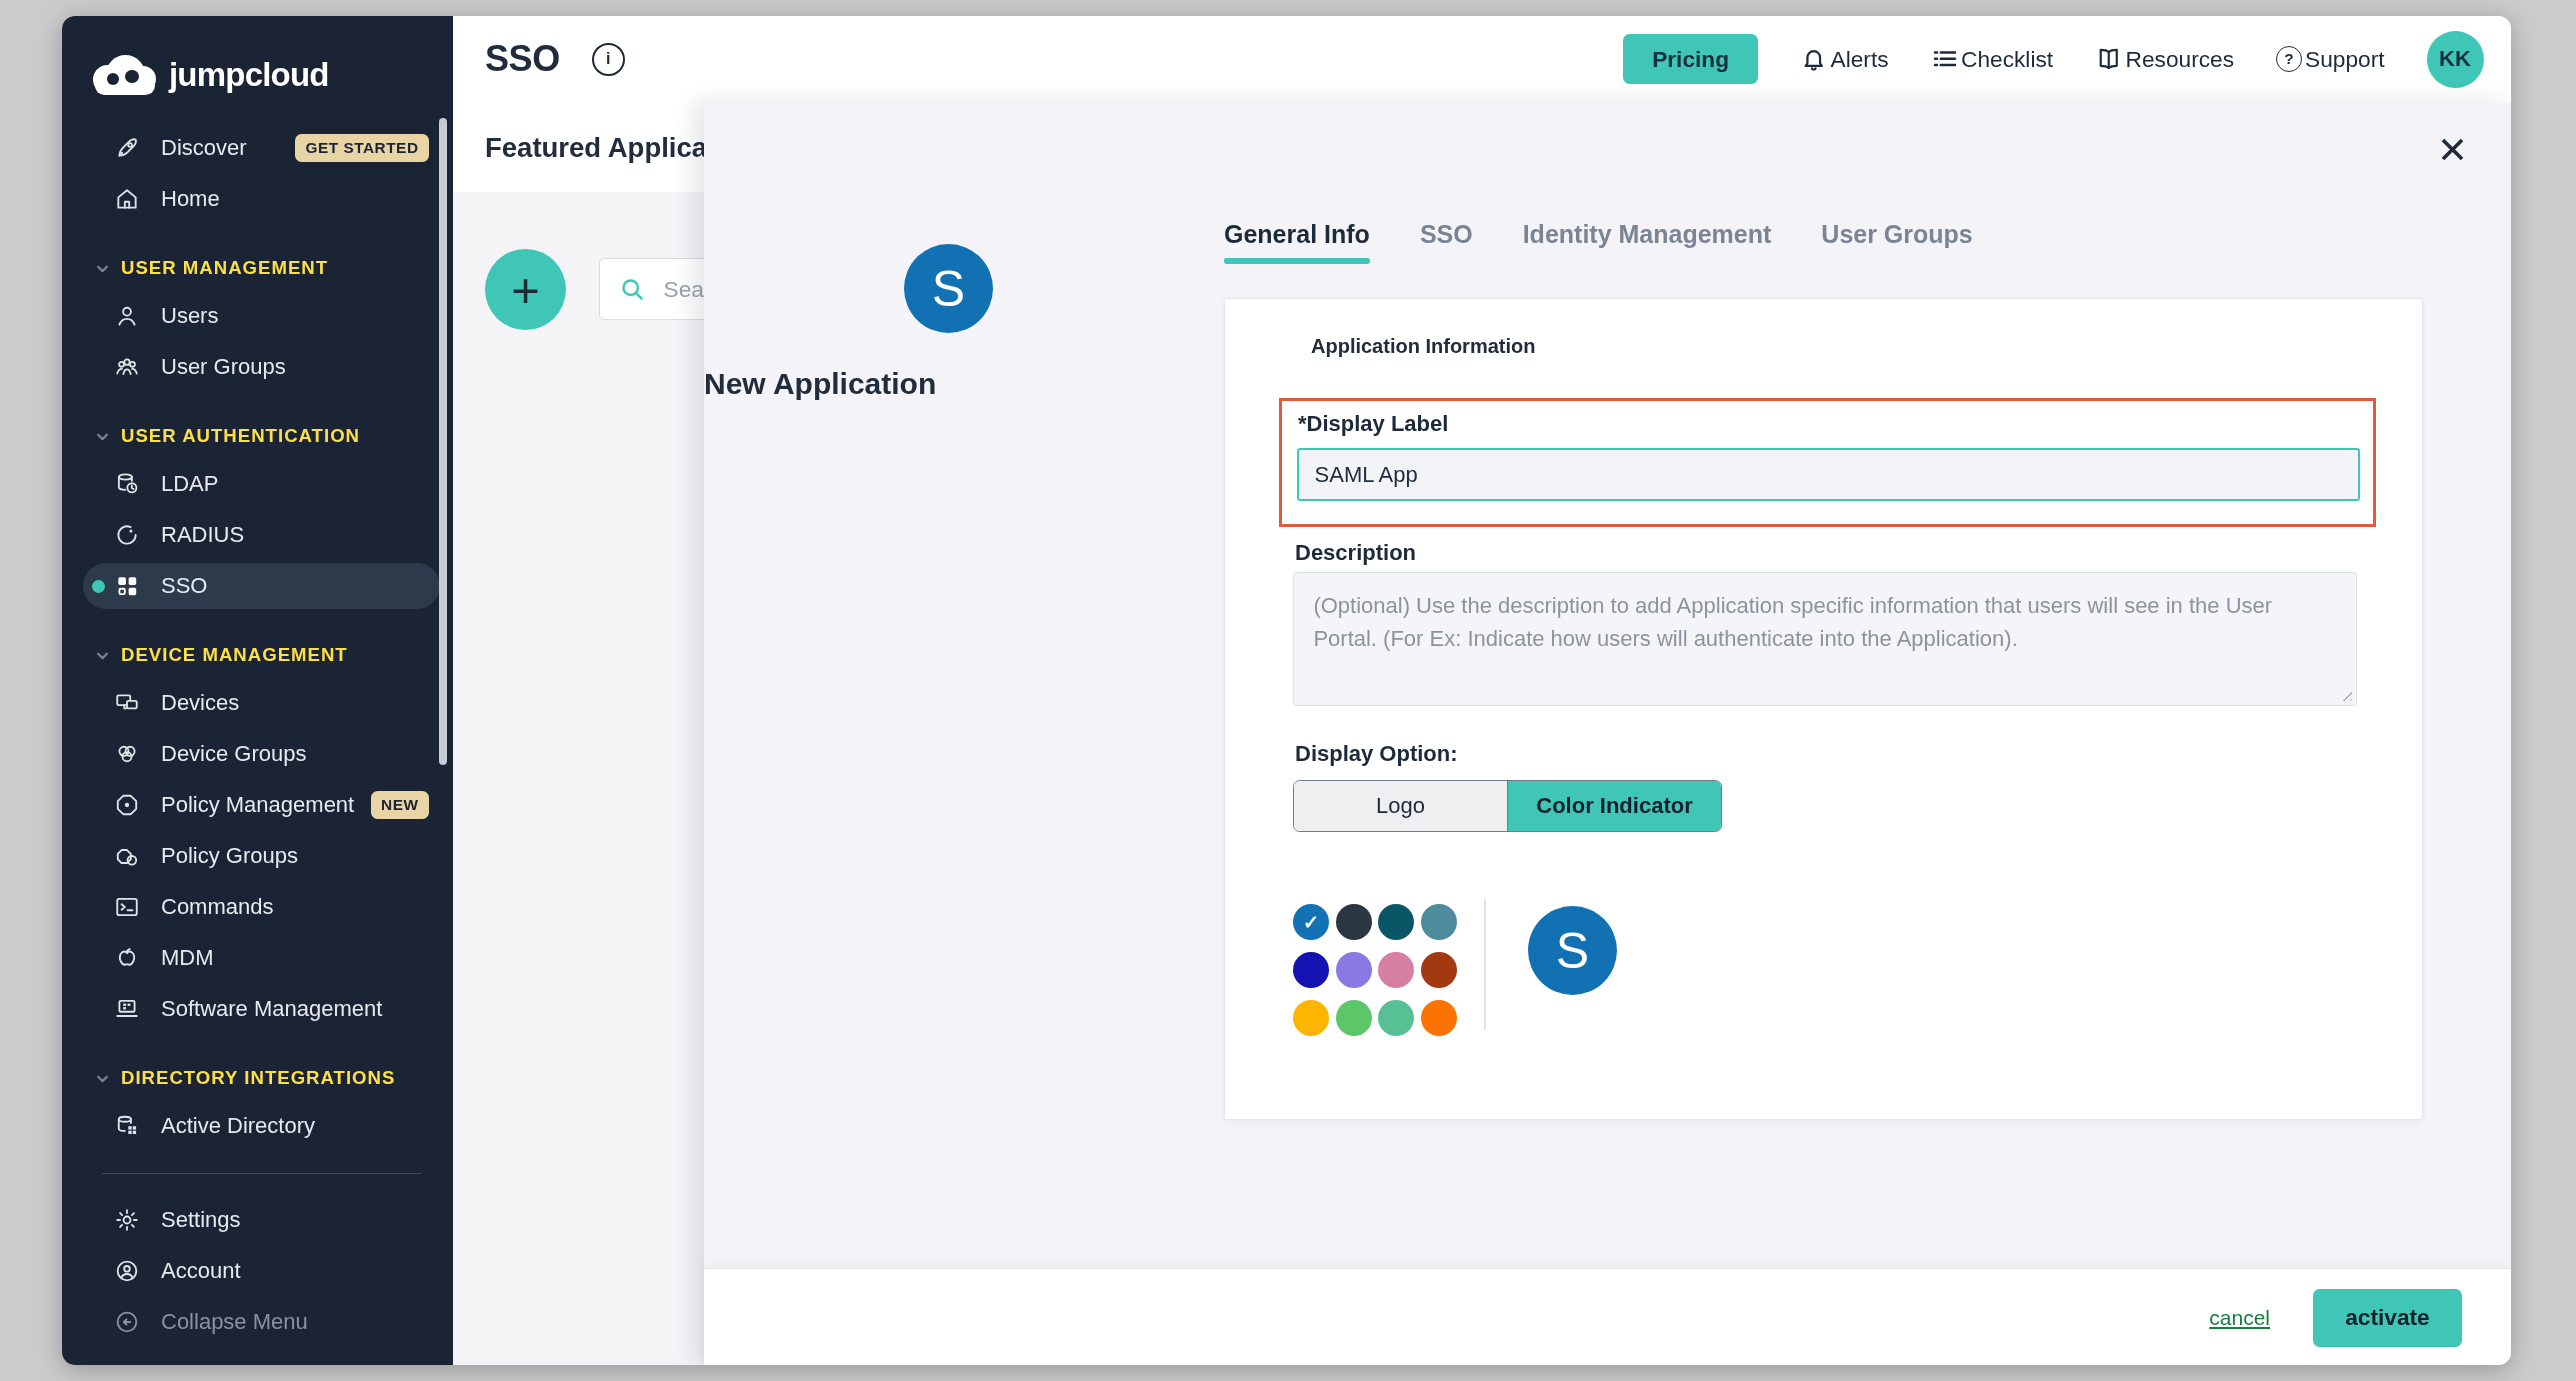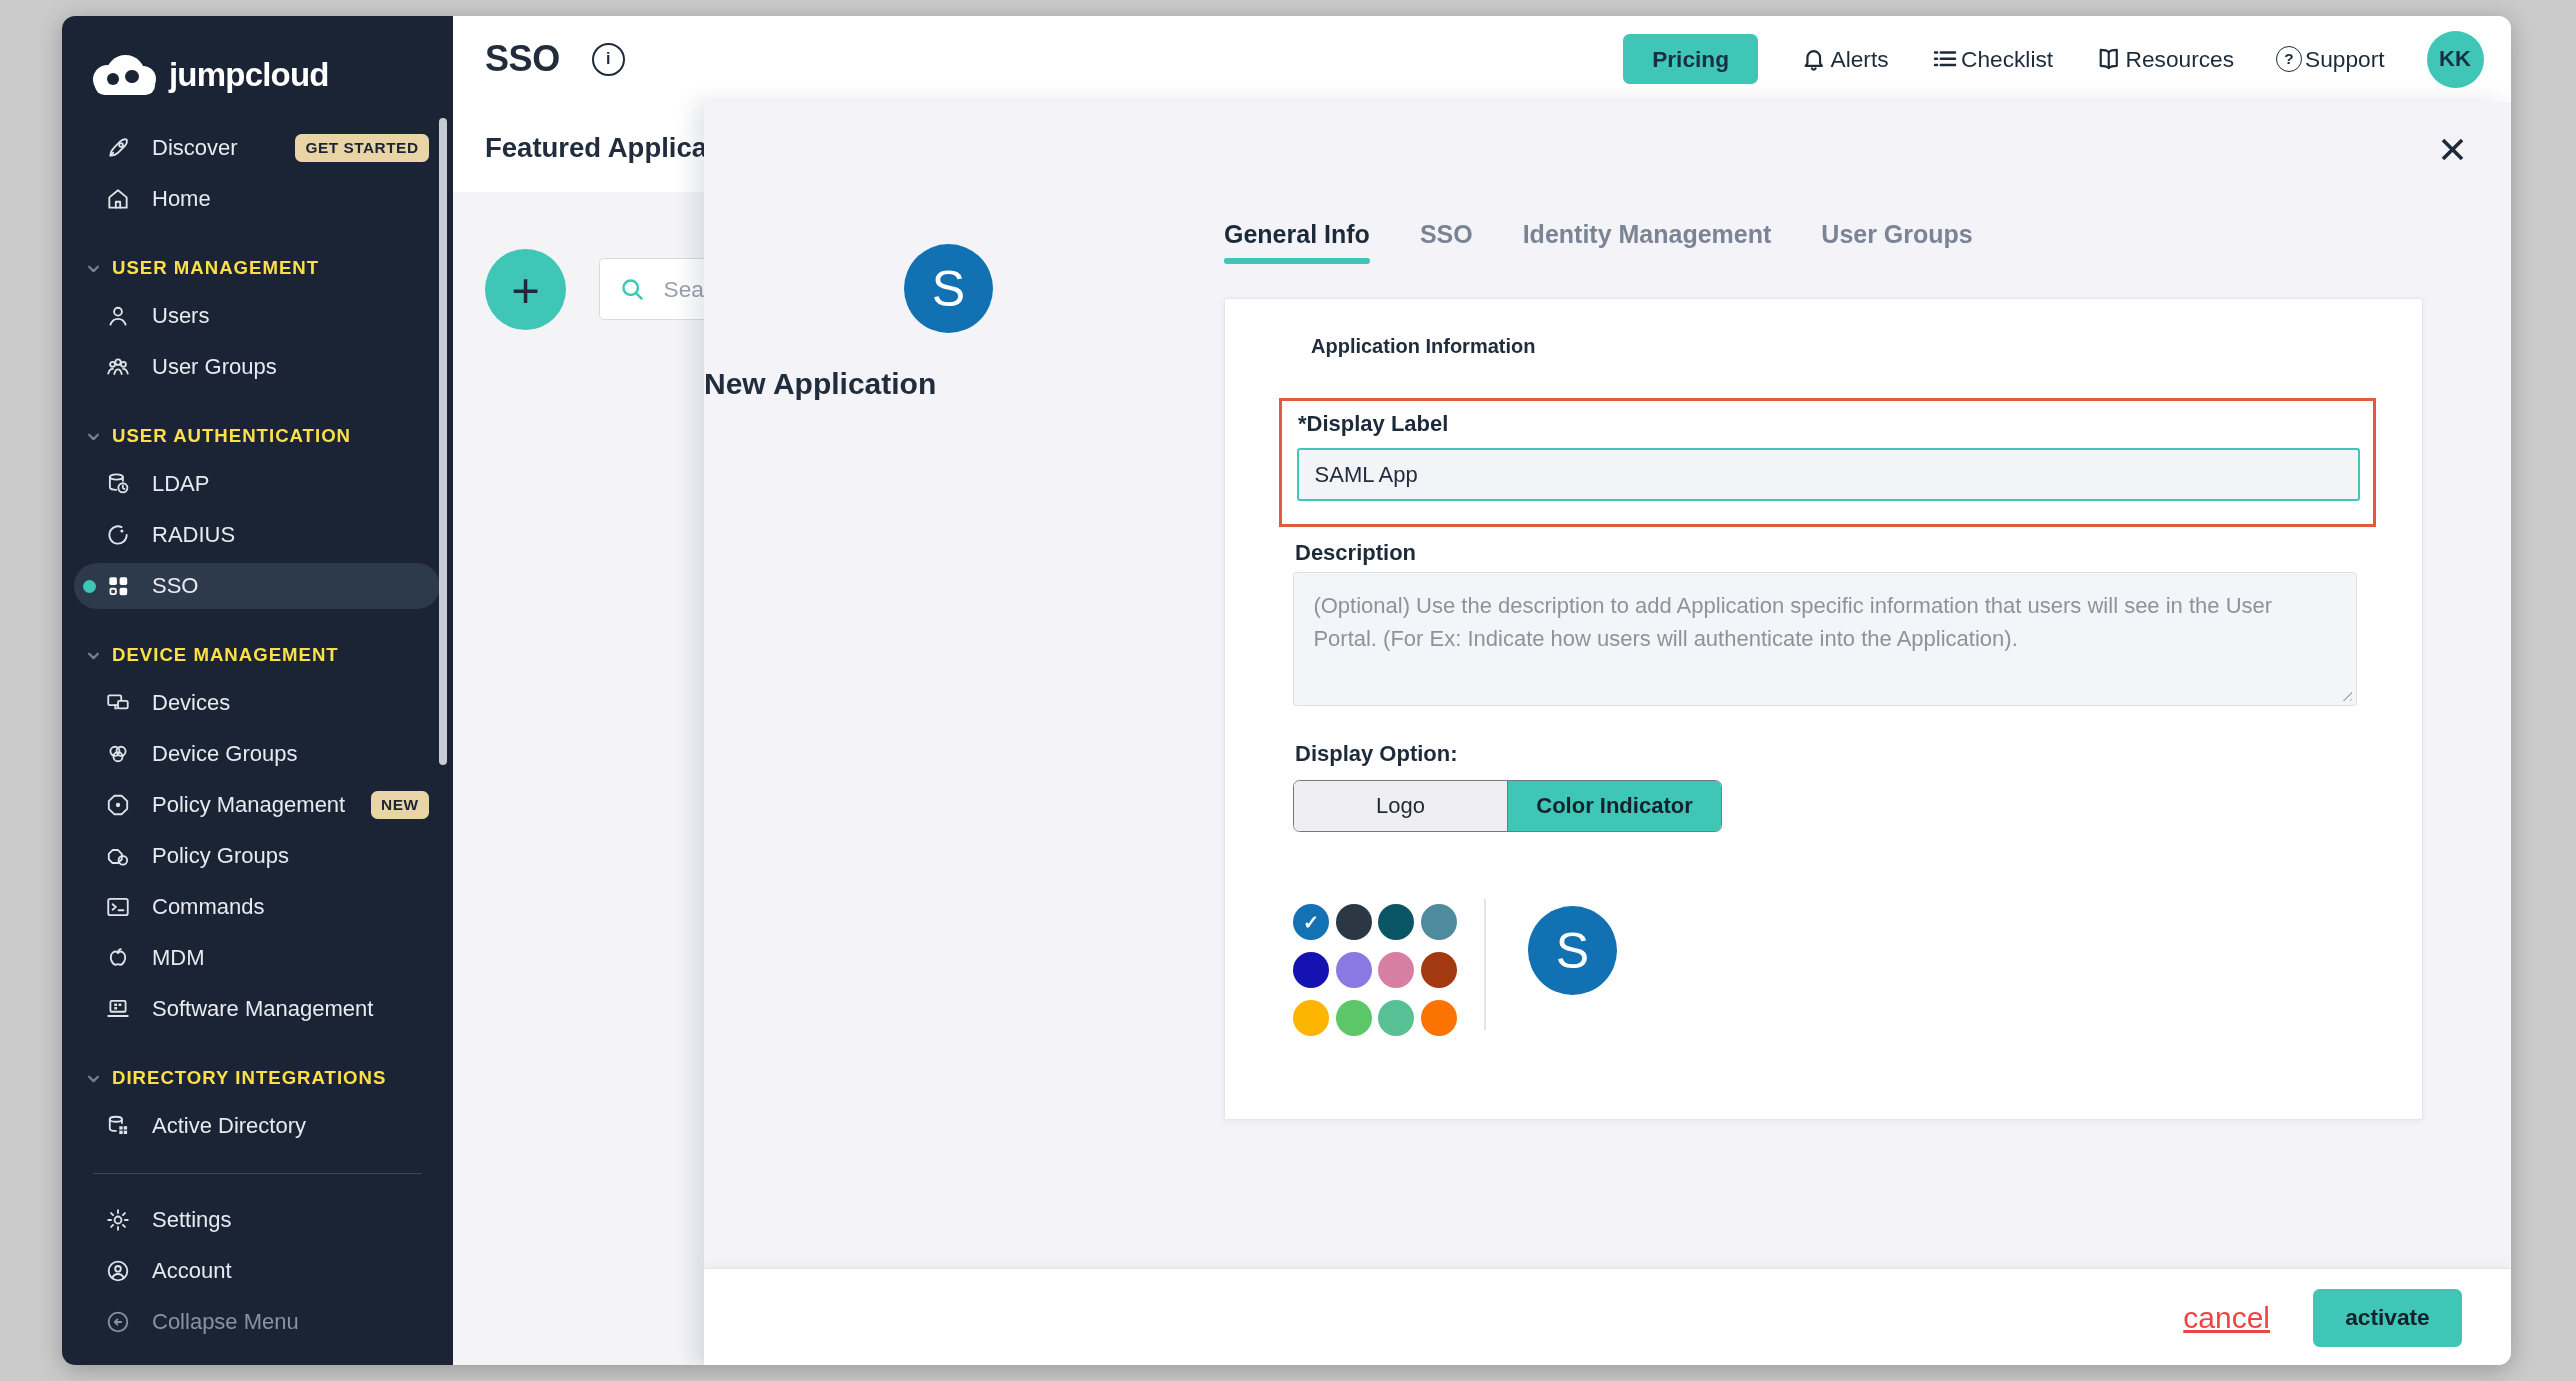--- a/index.html
+++ b/index.html
@@ -11,21 +11,21 @@
   .logo{display:flex;align-items:center;gap:13px;padding:39px 0 0 31px;}
   .cloud{position:relative;width:63px;height:40px;}
   .cloud i{position:absolute;background:#fff;border-radius:50%;}
   .cloud .c1{width:29px;height:29px;left:0;top:9.7px;}
   .cloud .c2{width:39px;height:39px;left:13px;top:0;}
   .cloud .c3{width:26px;height:26px;left:37px;top:11.3px;}
   .cloud .base{width:60px;height:19.4px;left:1.6px;top:21px;border-radius:9.7px;}
   .cloud .h1{width:12px;height:12px;left:13.8px;top:18px;background:#1b2434;}
   .cloud .h2{width:13.8px;height:13.8px;left:32px;top:14.6px;background:#1b2434;}
   .logo-text{color:#fff;font-size:33px;font-weight:700;letter-spacing:-0.8px;}
-  .nav{margin-top:27.5px;}
+  .nav{margin-top:27.5px;margin-left:9px;}
   .nav-item{position:relative;display:flex;align-items:center;height:51px;padding:0 24px 0 43px;font-size:22px;color:#e7ebf1;cursor:pointer;}
   .nav-item .nicon{width:26px;height:26px;margin-right:21px;color:#dfe4ea;display:inline-flex;z-index:1;}
   .nav-item .nlabel{z-index:1;}
   .nav-item.dim{color:#8793a3;}
   .nav-item.dim .nicon{color:#8793a3;}
   .nav-item.active::before{content:"";position:absolute;left:12px;right:13px;top:2.4px;bottom:2.4px;background:#2c3a4b;border-radius:24px;}
   .nav-item.active::after{content:"";position:absolute;left:21px;top:50%;margin-top:-6.5px;width:13px;height:13px;border-radius:50%;background:#3fc6b7;}
   .nav-section{display:flex;align-items:center;height:45px;margin-top:21px;padding-left:21px;font-size:18.6px;font-weight:700;letter-spacing:1px;color:#fde047;cursor:pointer;}
   .nav-section .chev{width:21px;height:21px;margin-right:8px;display:inline-flex;color:#76818f;}
   .badge{margin-left:auto;background:#e9d4a6;color:#1b2434;font-size:15.4px;font-weight:700;letter-spacing:0.5px;padding:4.9px 10.5px;border-radius:6.5px;}
@@ -77,21 +77,21 @@
   .opt-label{position:absolute;left:70px;top:442px;font-size:22px;font-weight:700;color:#1d2a3a;}
   .seg{position:absolute;left:68px;top:481px;width:427px;height:50px;border:1.6px solid #6f7a88;border-radius:6.5px;display:flex;overflow:hidden;}
   .seg-opt{flex:1;display:flex;align-items:center;justify-content:center;font-size:22px;color:#1d2a3a;background:#efeff2;cursor:pointer;}
   .seg-opt.sel{background:#3fc6b7;font-weight:600;color:#14222e;border-left:1.6px solid #6f7a88;}
   .swatches{position:absolute;left:68px;top:605px;display:grid;grid-template-columns:repeat(4,36px);grid-auto-rows:36px;column-gap:6.5px;row-gap:12px;}
   .sw{width:36px;height:36px;border-radius:50%;cursor:pointer;display:flex;align-items:center;justify-content:center;color:#fff;font-size:19.4px;font-weight:700;}
   .vdiv{position:absolute;left:259px;top:600px;width:2.4px;height:131px;background:#e0e4ea;}
   .preview-circle{position:absolute;left:303px;top:607px;width:89px;height:89px;border-radius:50%;background:#1171b3;color:#fff;display:flex;align-items:center;justify-content:center;font-size:50px;font-weight:400;}
 
   .m-footer{position:absolute;left:0;right:0;bottom:0;height:97px;background:#fff;border-top:0.8px solid #e4e4e8;box-shadow:0 -3.2px 9.7px rgba(0,0,0,.04);display:flex;align-items:center;justify-content:flex-end;gap:37px;padding-right:49px;}
-  .cancel-link{font-size:30px;color:#ef4444;text-decoration:underline;cursor:pointer;background:none;border:none;font-family:inherit;}
+  .cancel-link{font-size:21px;color:#15803d;text-decoration:underline;cursor:pointer;background:none;border:none;font-family:inherit;}
   .activate-btn{width:149px;height:58px;background:#3fc6b7;color:#14222e;font-size:22.7px;font-weight:700;border:none;border-radius:6.5px;cursor:pointer;font-family:inherit;}
 </style>
 </head>
 <body>
 
 <div class="stage">
   <div class="app">
 
     <nav class="sidebar">
       <div class="logo">

